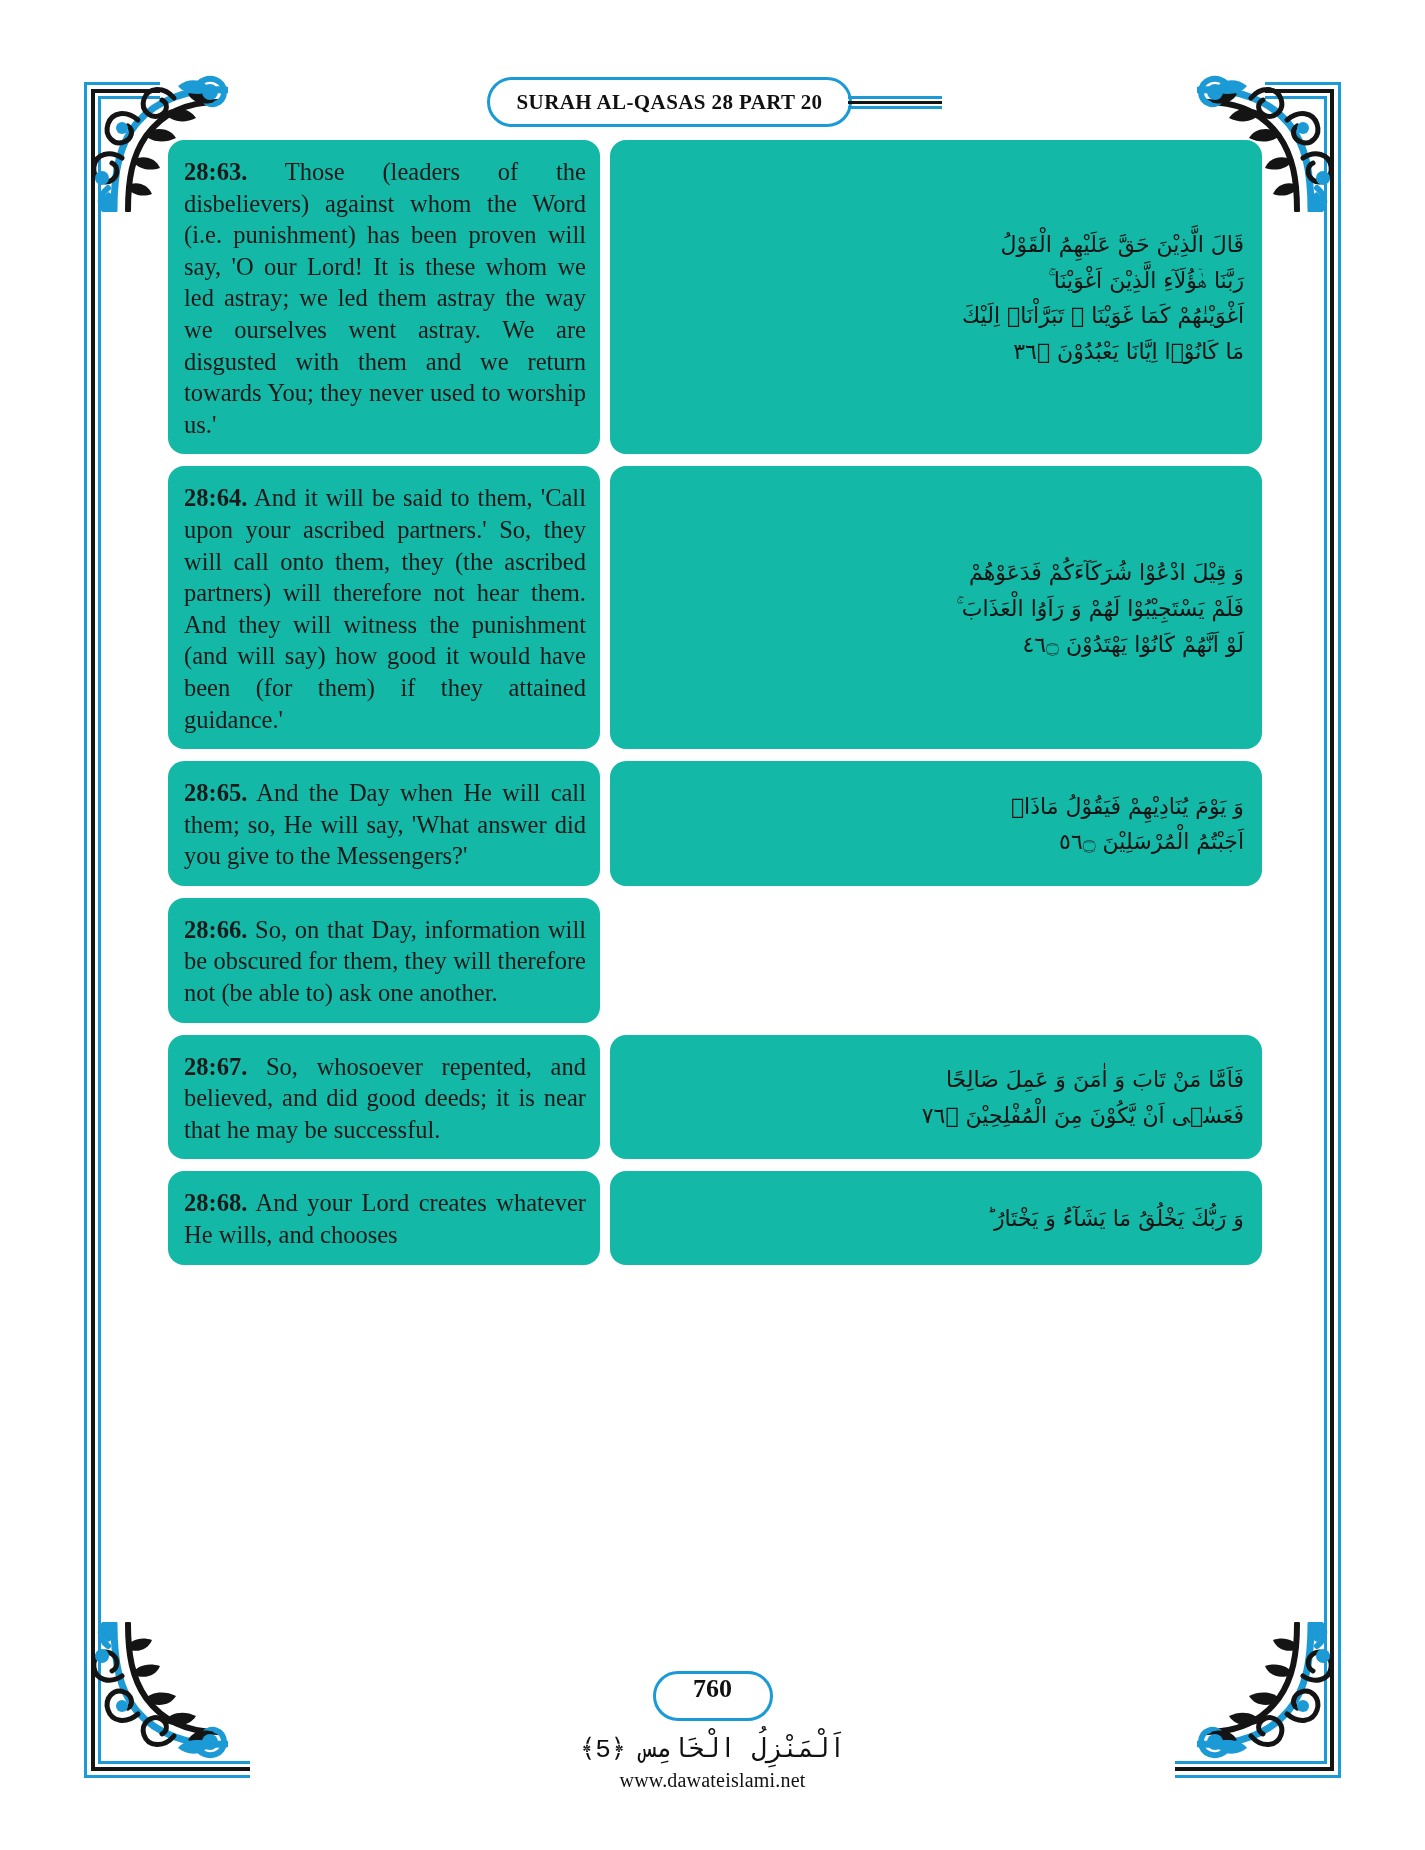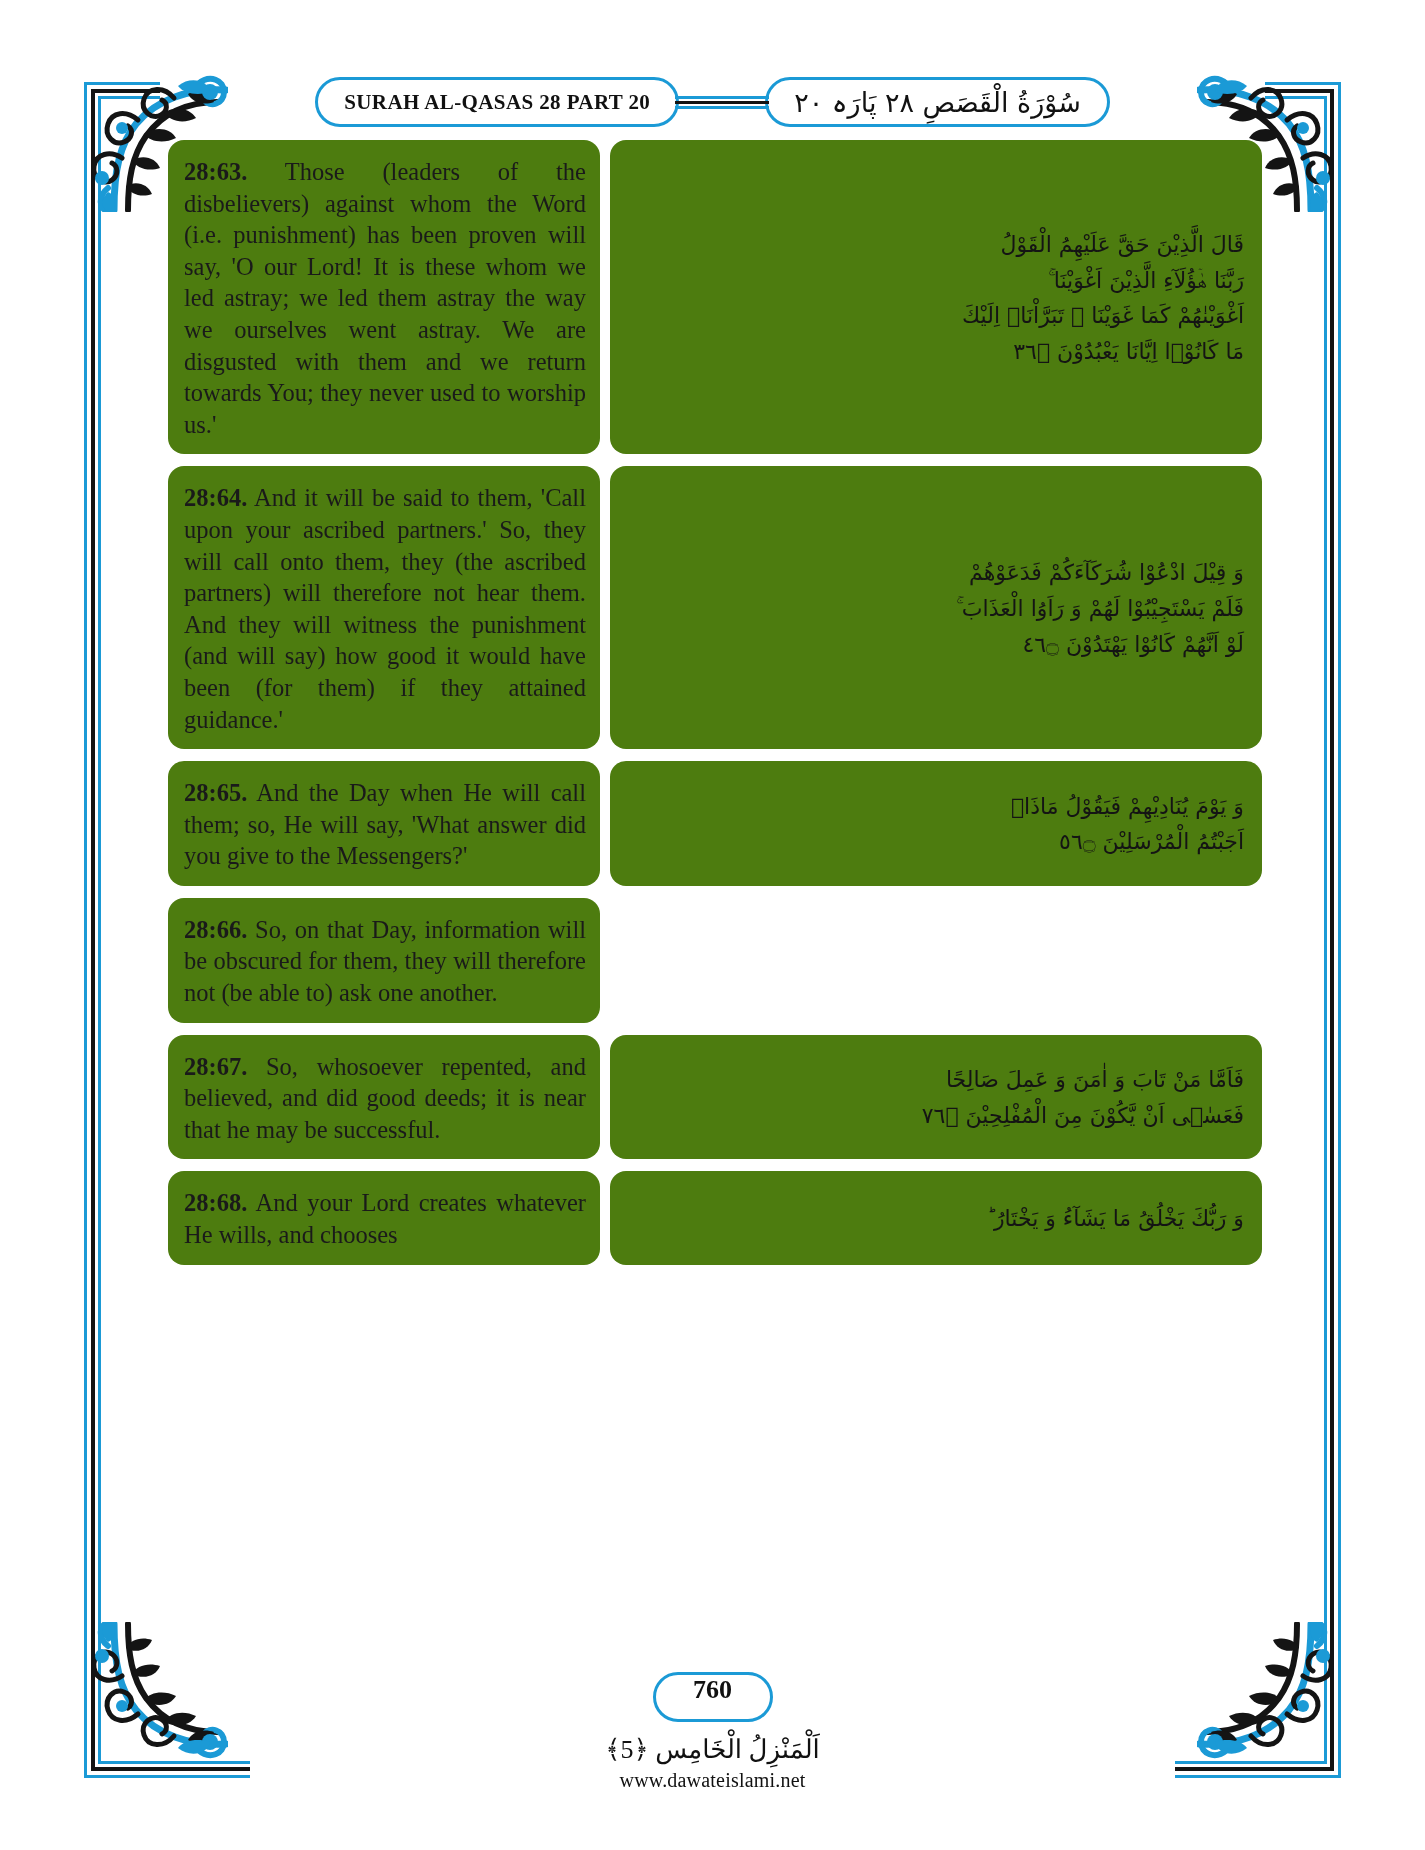--- a/index.html
+++ b/index.html
@@ -147,21 +147,21 @@
   }
 
   .verse-row {
     display: flex;
     gap: 10px;
     margin-bottom: 12px;
     align-items: stretch;
   }
 
   .cell {
-    background: #4d7c0f;
+    background: #14b8a6;
     border-radius: 16px;
   }
   .cell-en {
     width: 432px;
     flex: 0 0 432px;
     padding: 16px 14px 14px 16px;
   }
   .cell-ar {
     flex: 1 1 auto;
     padding: 14px 18px 12px 18px;
@@ -212,21 +212,21 @@
     background: #ffffff;
     display: flex;
     justify-content: center;
     font-family: "Liberation Serif", serif;
     font-size: 26px;
     font-weight: bold;
     color: #111111;
   }
   .footer-ar {
     margin-top: 12px;
-    font-family: Liberation Serif, serif;
+    font-family: Liberation Mono, monospace;
     font-size: 26px;
     color: #111111;
     direction: rtl;
     white-space: nowrap;
   }
   .footer-url {
     margin-top: 4px;
     font-family: "Liberation Serif", serif;
     font-size: 20px;
     color: #111111;
@@ -354,23 +354,20 @@
     </svg>
   </div>
 
   <div class="header">
     <div class="cap cap-left">
       <span class="header-en">SURAH AL-QASAS 28 PART 20</span>
     </div>
     <div class="header-connector">
         <span></span>
       </div>
-    <div class="cap cap-right">
-      <span class="header-ar">سُوْرَةُ الْقَصَصِ ٢٨ پَارَہ ٢٠</span>
-    </div>
   </div>
 
   <div class="content">
 
     <div class="verse-row">
       <div class="cell cell-en">
         <p class="en-text">
           <span class="vnum">28:63.</span>
           <span>Those (leaders of the disbelievers) against whom the Word (i.e. punishment) has been proven will say, 'O our Lord! It is these whom we led astray; we led them astray the way we ourselves went astray. We are disgusted with them and we return towards You; they never used to worship us.'</span>
         </p>

